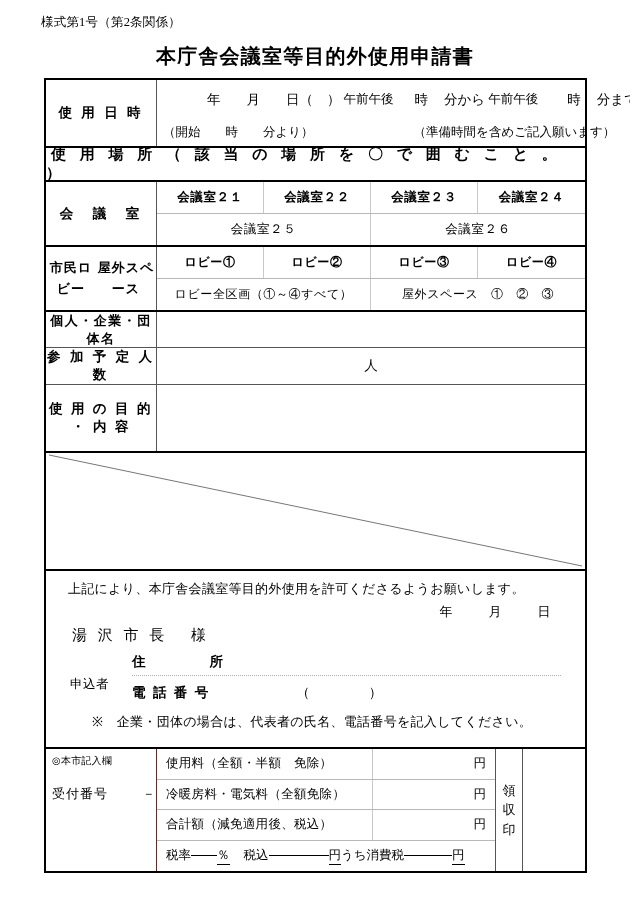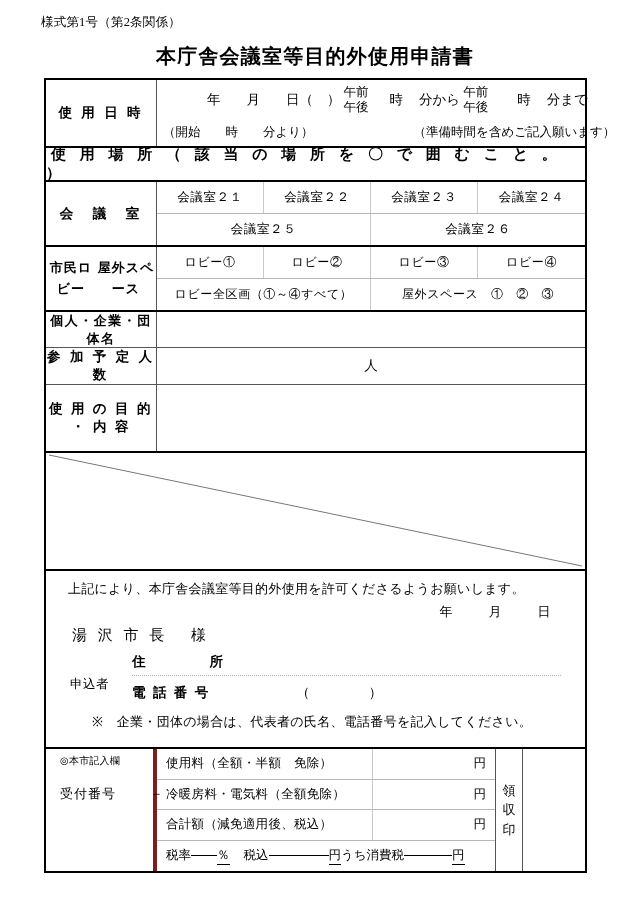--- a/index.html
+++ b/index.html
@@ -51,21 +51,21 @@
     border: 2px solid #000;
     box-sizing: border-box;
     background: #fff;
   }
   .row {
     display: flex;
     box-sizing: border-box;
   }
   .b-bot    { border-bottom: 2px solid #000; }
   .b-bot-th { border-bottom: 1px solid #555; }
-  .b-bot-ltg{ border-bottom: 1px solid #b8b8b8; }
+  .b-bot-ltg{ border-bottom: 1px solid #b8b8b8; font-weight: bold; }
   .b-right  { border-right: 1px solid #555; }
   .b-right-dot { border-right: 1px solid #c9c9c9; }
 
   .lbl {
     width: 111px;
     flex: 0 0 111px;
     box-sizing: border-box;
     display: flex;
     align-items: center;
     justify-content: center;
@@ -92,21 +92,21 @@
     height: 39px;
     display: flex;
     align-items: center;
     font-size: 13.5px;
     padding-left: 22px;
     white-space: nowrap;
   }
   .dt-top span.sp { display: inline-block; }
   .stack {
     display: inline-flex;
-    flex-direction: column;
+    flex-direction: row;
     line-height: 1.18;
     font-size: 12.5px;
     text-align: center;
     vertical-align: middle;
     margin: 0 3px;
   }
   .dt-bot {
     height: 27px;
     display: flex;
     align-items: center;
@@ -232,22 +232,22 @@
   
   .office {
     display: flex;
     height: 122px;
     box-sizing: border-box;
   }
   .office-left {
     width: 111px;
     flex: 0 0 111px;
     box-sizing: border-box;
-    border-right: 4px solid #7f1d1d;
-    padding: 5px 0 0 14px;
+    border-right: 1px solid #7f1d1d;
+    padding: 5px 0 0 6px;
   }
   .office-left .head {
     font-size: 10px;
     letter-spacing: 0.2px;
     white-space: nowrap;
   }
   .office-left .recv {
     font-size: 13px;
     margin-top: 17px;
     letter-spacing: 1px;

